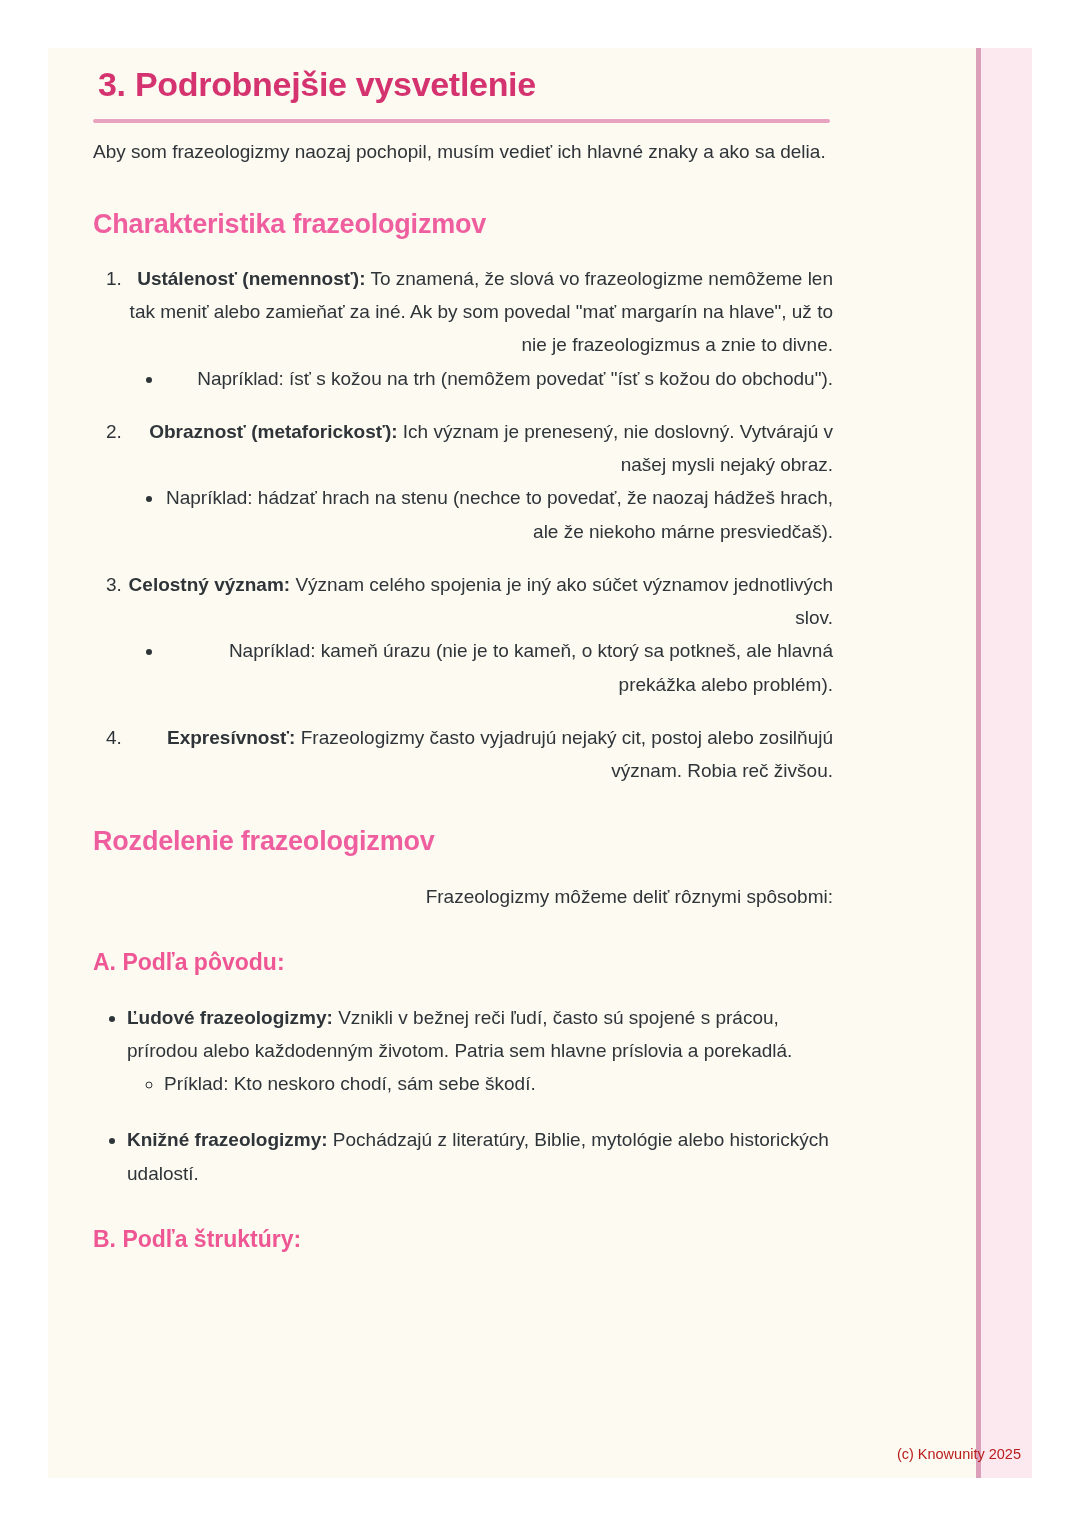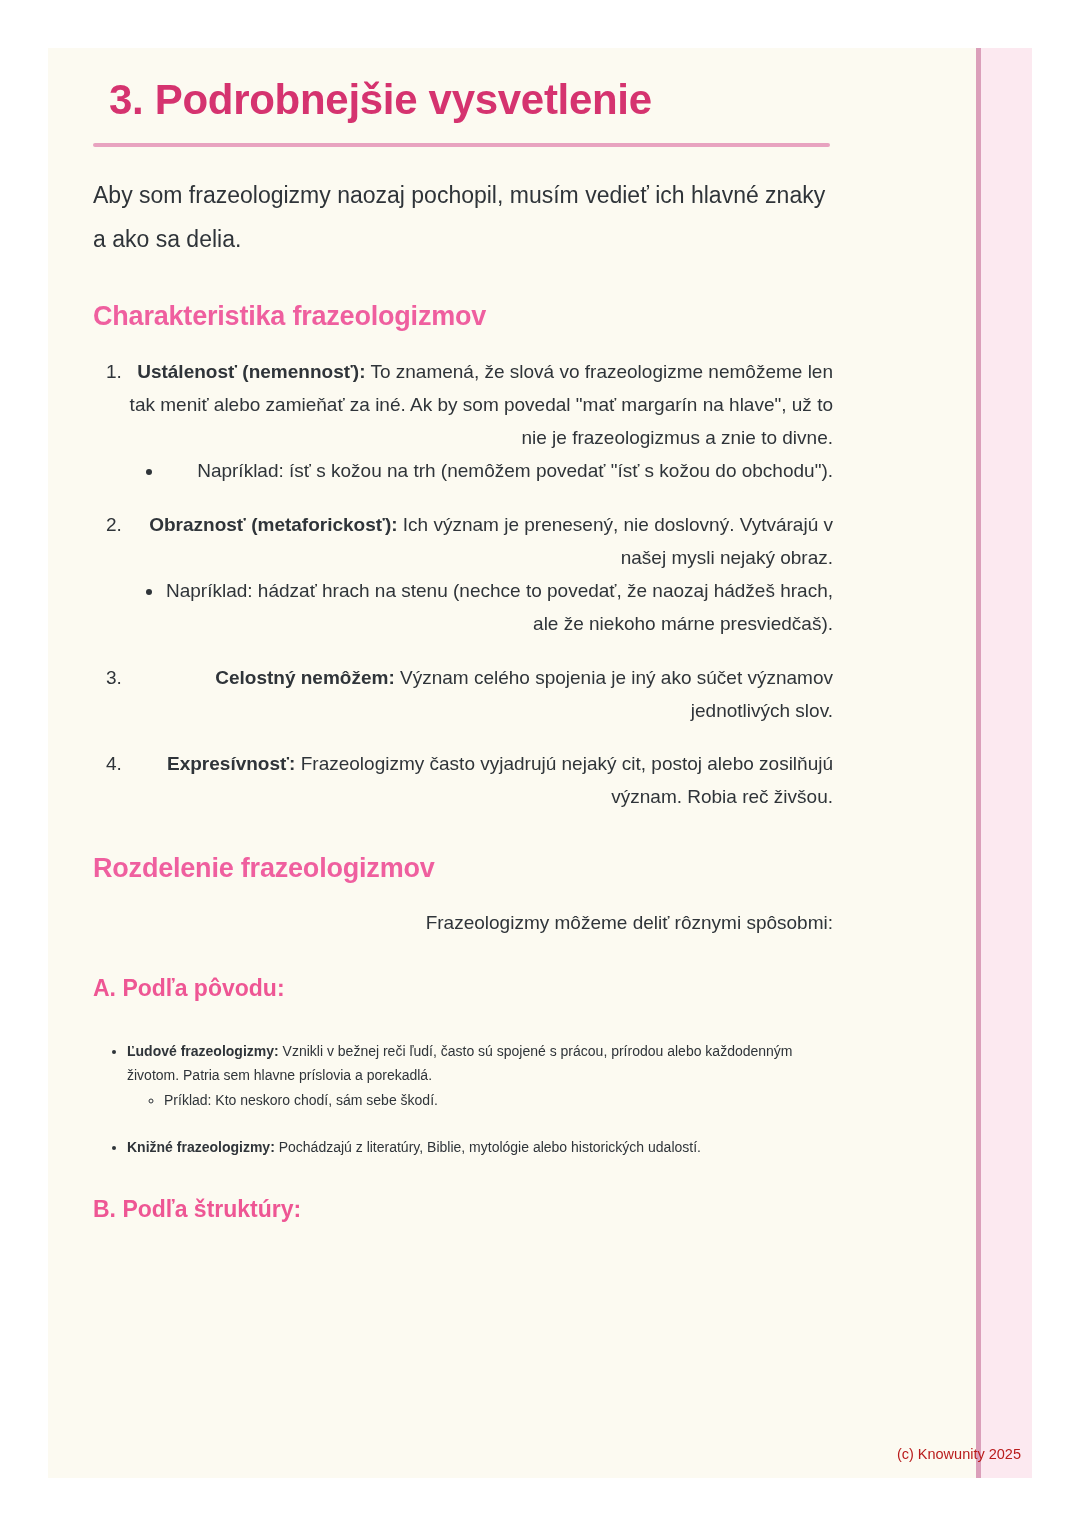--- a/index.html
+++ b/index.html
@@ -38,37 +38,37 @@
     z-index: 1;
   }
   .content {
     position: relative;
     margin-left: 45px;
     width: 740px;
     padding-top: 10px;
     z-index: 0;
   }
   h1 {
-    margin: 16px;
-    font-size: 42px;
+    margin: 5px;
+    font-size: 34px;
     line-height: 1.25;
     font-weight: 700;
     color: #d5336f;
     letter-spacing: -0.3px;
   }
   .title-rule {
     margin-top: 13px;
     width: 737px;
     height: 4px;
     background: #e8a3c0;
     border-radius: 2px;
   }
   .intro {
-    margin: 26px 0 0;
-    font-size: 23px;
+    margin: 10px 0 0;
+    font-size: 19px;
     line-height: 1.95;
   }
   h2 {
     margin: 38px 0 0;
     font-size: 27px;
     line-height: 1.2;
     font-weight: 700;
     color: #ef5f9f;
     letter-spacing: -0.2px;
   }
@@ -88,23 +88,23 @@
   .num-list {
     margin: 22px 0 0;
     padding-left: 34px;
     font-size: 19px;
     line-height: 1.75;
     text-align: right;
   }
   .num-list > li { margin-bottom: 20px; }
   .num-list > li:last-child { margin-bottom: 0; }
   .bullet-list {
-    margin: 36px 0 0;
+    margin: 24px 0 0;
     padding-left: 34px;
-    font-size: 14px;
+    font-size: 19px;
     line-height: 1.75;
     list-style: disc;
   }
   .bullet-list > li { margin-bottom: 23px; }
   .bullet-list > li:last-child { margin-bottom: 0; }
   .examples {
     margin: 0;
     padding-left: 37px;
     list-style: disc;
   }
@@ -143,21 +143,24 @@
             <li><span class="i">Napríklad: ísť s kožou na trh</span><span> (nemôžem povedať "ísť s kožou do obchodu").</span></li>
           </ul>
         </li>
         <li>
           <span class="b">Obraznosť (metaforickosť):</span><span> Ich význam je prenesený, nie doslovný. Vytvárajú v našej mysli nejaký obraz.</span>
           <ul class="examples">
             <li><span class="i">Napríklad: hádzať hrach na stenu</span><span> (nechce to povedať, že naozaj hádžeš hrach, ale že niekoho márne presviedčaš).</span></li>
           </ul>
         </li>
         <li>
-          <span class="b">Celostný nemôžem:</span><span> Význam celého spojenia je iný ako súčet významov jednotlivých slov.</span>
+          <span class="b">Celostný význam:</span><span> Význam celého spojenia je iný ako súčet významov jednotlivých slov.</span>
+          <ul class="examples">
+            <li><span class="i">Napríklad: kameň úrazu</span><span> (nie je to kameň, o ktorý sa potkneš, ale hlavná prekážka alebo problém).</span></li>
+          </ul>
         </li>
         <li>
           <span class="b">Expresívnosť:</span><span> Frazeologizmy často vyjadrujú nejaký cit, postoj alebo zosilňujú význam. Robia reč živšou.</span>
         </li>
       </ol>
 
       <h2>Rozdelenie frazeologizmov</h2>
 
       <p class="lead">Frazeologizmy môžeme deliť rôznymi spôsobmi:</p>
 

